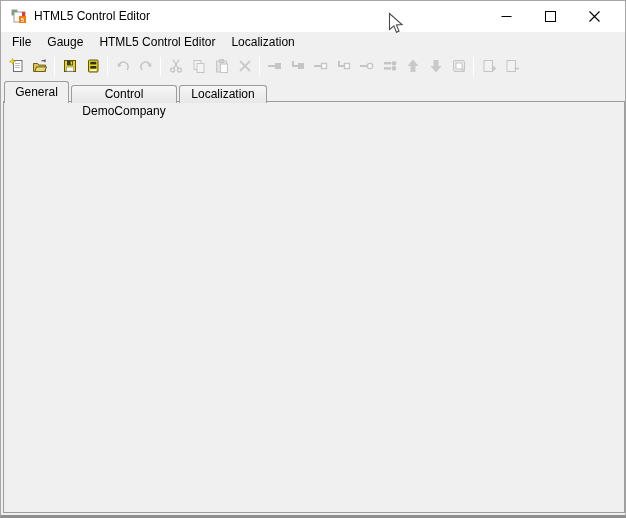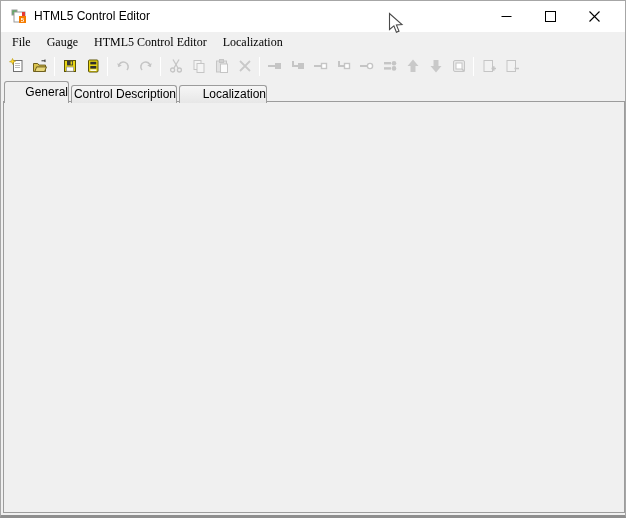--- a/index.html
+++ b/index.html
@@ -9,29 +9,29 @@
     border:1px solid #a6a6a6; border-bottom:3px solid #8e8e8e; overflow:hidden;
     font-size:12px; color:#000;
   }
   
   .titlebar{ position:absolute; left:0; top:0; width:100%; height:31px; background:#ffffff; }
   .appicon{ position:absolute; left:10px; top:7px; width:16px; height:16px; }
   .title{ position:absolute; left:33px; top:0; line-height:31px; font-size:12px; color:#000; }
   .capbtn{ position:absolute; top:0; width:44px; height:30px; display:flex; align-items:center; justify-content:center; background:transparent; }
   
   .menubar{ position:absolute; left:0; top:31px; width:100%; height:20px; background:#f0f0f0; display:flex; align-items:center; padding-left:3px; }
-  .menuitem{ padding:16px 8px; cursor:default;font-family:Liberation Serif, serif; }
+  .menuitem{ padding:16px 8px; cursor:default; }
   
   .toolbar{ position:absolute; left:0; top:51px; width:100%; height:28px; background:#f0f0f0; display:flex; align-items:center; padding-left:4px; }
   .tbtn{ width:23px; height:23px; display:flex; align-items:center; justify-content:center; }
   .tsep{ width:1px; height:19px; background:#c6c6c6; border-right:1px solid #ffffff; margin:0 3px; }
   
   .tabstrip{ position:absolute; left:3px; top:80px; height:22px; display:flex; align-items:flex-end; z-index:3; }
   .tab{ border:1px solid #9c9c9c; border-bottom:none; border-radius:3px 3px 0 0;
-        background:linear-gradient(#f6f6f6,#e7e7e7); height:18px; line-height:17px; text-align:right; margin-right:2px; }
+        background:linear-gradient(#f6f6f6,#e7e7e7); height:18px; line-height:17px; text-align:center; margin-right:2px; }
   .tab.active{ background:#f0f0f0; height:22px; line-height:21px; position:relative; z-index:4; }
   .tabpage{ position:absolute; left:2px; top:100px; width:622px; height:412px; background:#f0f0f0; border:1px solid #9c9c9c; z-index:1; }
   
   .group{ position:absolute; border:1px solid #d5d5d5; border-radius:3px; }
   .legend{ position:absolute; top:-8px; left:9px; background:#f0f0f0; padding:0 4px; color:#1b2a6b; }
   .flabel{ position:absolute; color:#000; }
   .tbox{ position:absolute; height:19px; border:1px solid #7a7a7a; background:#fff; font:12px "Liberation Sans",sans-serif; padding:0 3px; color:#000; }
   .tbox.ro{ background:#f0f0f0; }
   .note{ position:absolute; color:#000; }
   
@@ -225,21 +225,21 @@
     <div class="tbtn">
       <svg width="16" height="16" viewBox="0 0 16 16">
           <rect x="3" y="2.5" width="8.5" height="11" fill="#f2f2f2" stroke="#c5c5c5"></rect>
           <path d="M10.5 10.5h4.5" stroke="#c5c5c5" stroke-width="1.5"></path>
         </svg>
     </div>
   </div>
 
   <div class="tabstrip">
     <div class="tab active" style="width:65px">General</div>
-    <div class="tab" style="width:106px">Control Description</div>
+    <div class="tab" style="width:106px">Control DemoCompany</div>
     <div class="tab" style="width:88px">Localization</div>
   </div>
 
   <div class="tabpage"></div>
 
   <div class="group" style="left:8px; top:104px; width:610px; height:139px;">
     <span class="legend">Identification</span>
     <span class="flabel" style="left:17px; top:23px;">Company</span>
     <input class="tbox" style="left: 107px; top: 17px; width: 501px;" value="DemoCompany">
     <span class="flabel" style="left:17px; top:45px;">Name</span>

